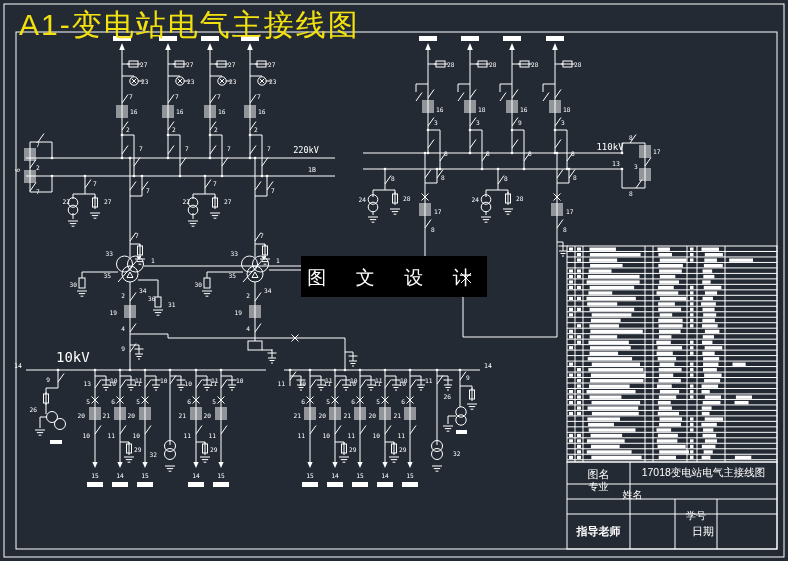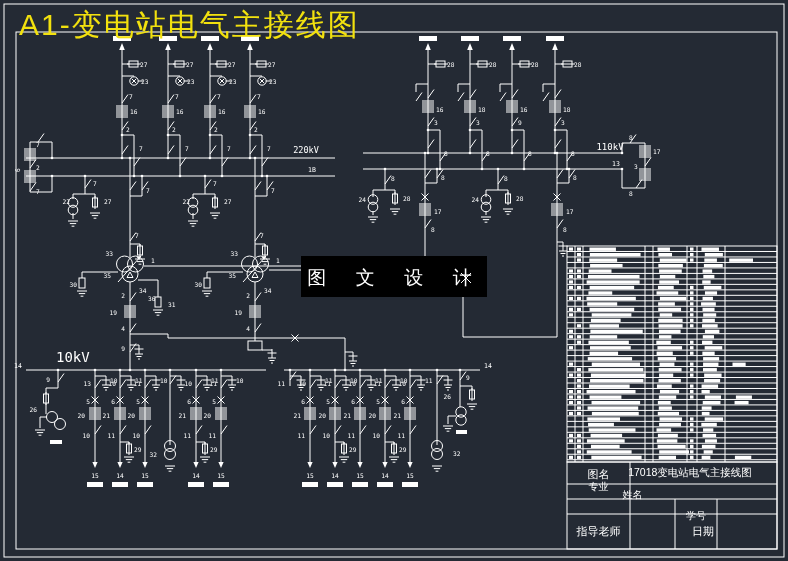--- a/index.html
+++ b/index.html
@@ -897,19 +897,19 @@
         <text x="410" y="478" font-size="6.2" text-anchor="middle">15</text>
         <text x="453" y="456" font-size="6.2" text-anchor="start">32</text>
         <text x="466" y="380" font-size="6.2" text-anchor="start">9</text>
         <text x="451" y="399" font-size="6.2" text-anchor="end">26</text>
       </g>
   </svg>
 
   <div class="title">A1-变电站电气主接线图</div>
 
   <div class="tb" style="left:567px;top:462px;width:63px;height:24px;">图名</div>
-  <div class="tb" style="left:630px;top:462px;width:120px;height:22px;font-size:10.5px;">17018变电站电气主接线图</div>
+  <div class="tb" style="left:630px;top:462px;width:147px;height:22px;font-size:10.5px;">17018变电站电气主接线图</div>
   <div class="tb" style="left:567px;top:479px;width:63px;height:15px;font-size:10px;">专业</div>
   <div class="tb" style="left:567px;top:487px;width:63px;height:15px;font-size:10px;margin-left:34px;">姓名</div>
   <div class="tb" style="left:675px;top:499px;width:42px;height:33px;font-size:10px;">学号</div>
-  <div class="tb" style="left:567px;top:514px;width:63px;height:35px;">指导老师</div>
+  <div class="tb" style="left:567px;top:514px;width:63px;height:35px;font-weight:bold;">指导老师</div>
   <div class="tb" style="left:675px;top:514px;width:56px;height:35px;">日期</div>
 </div>
 
 </body></html>

